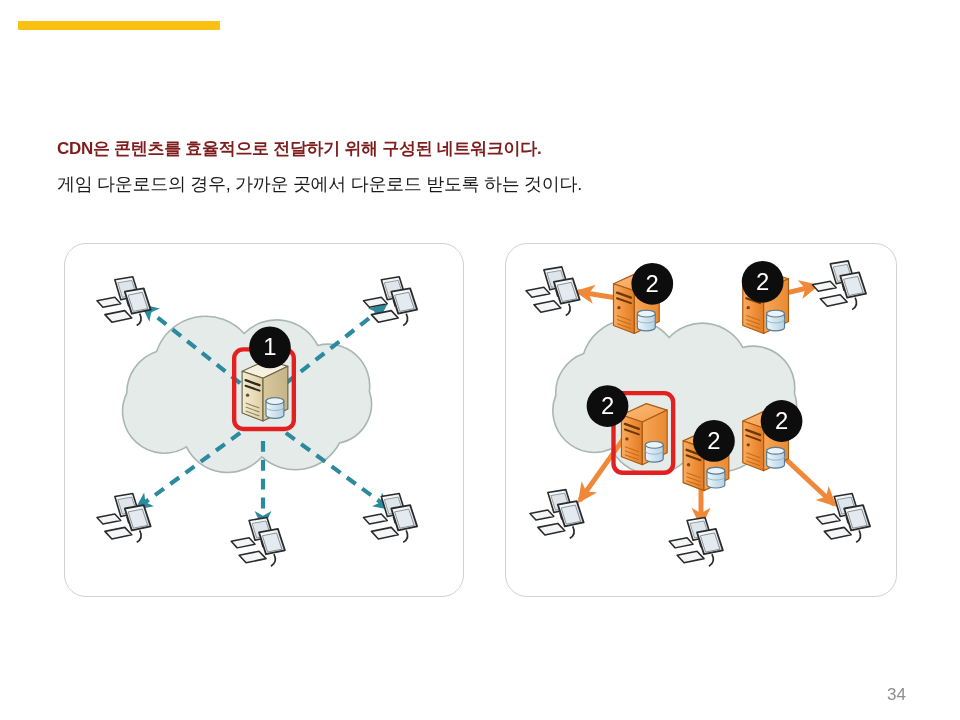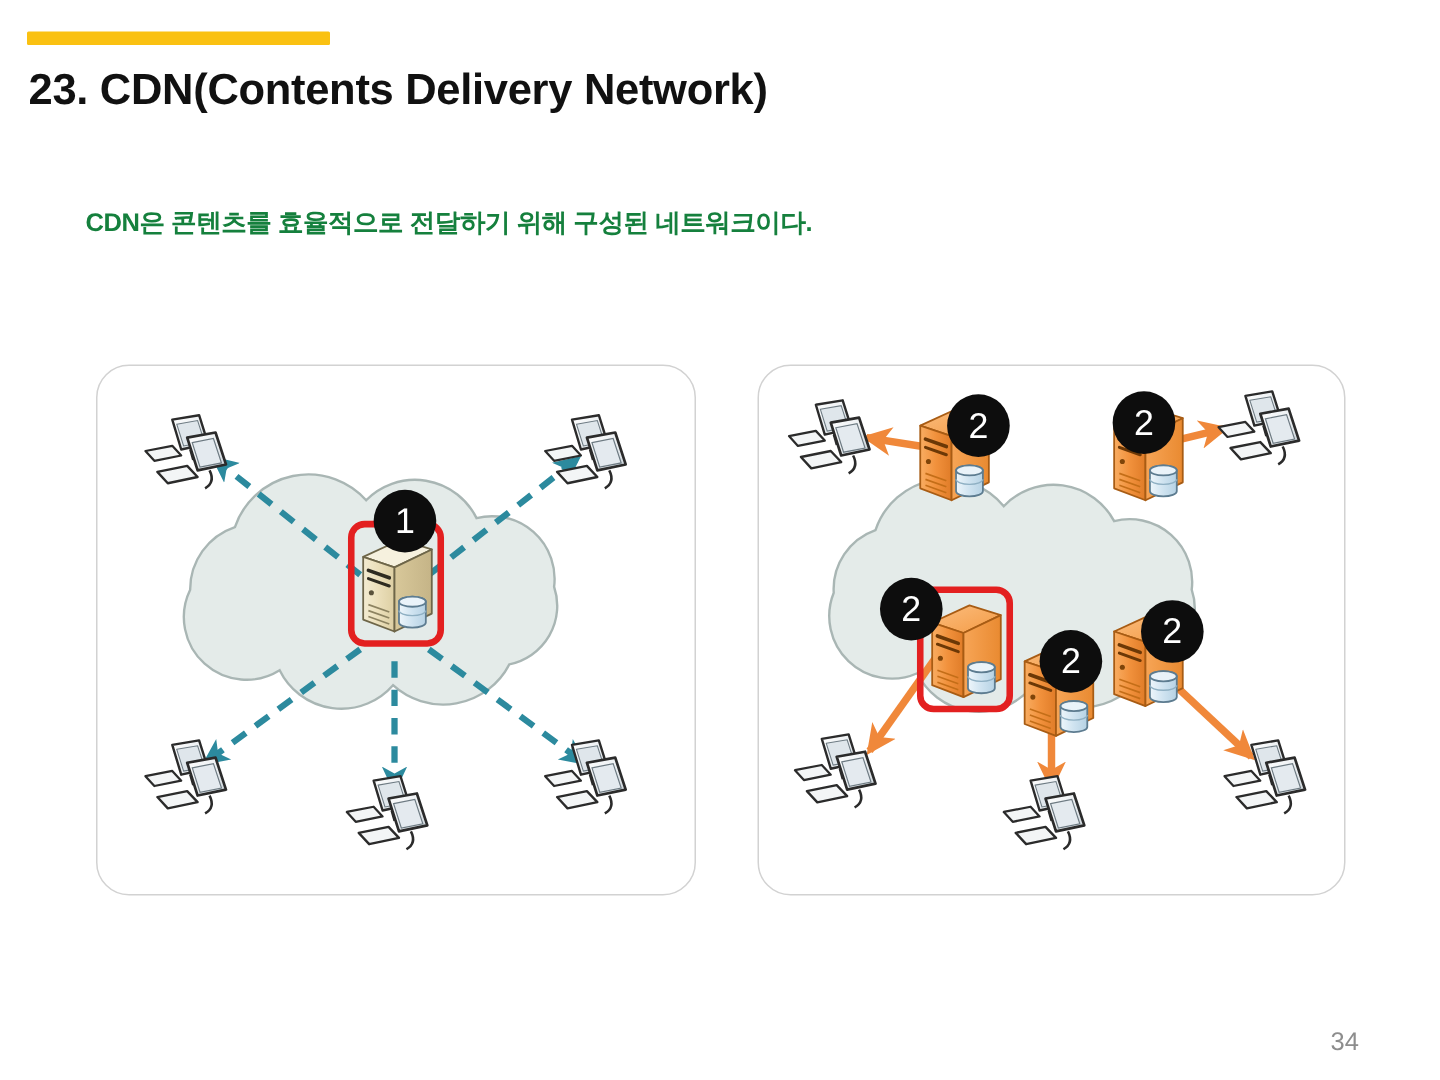--- a/index.html
+++ b/index.html
@@ -21,21 +21,21 @@
   }
   .slide-title{
     position:absolute;left:19px;top:44px;
     font-size:29px;font-weight:bold;color:#111111;
     letter-spacing:-0.2px;white-space:nowrap;
   }
 
   
   .line-red{
     position:absolute;left:57px;top:137px;
-    font-size:17px;font-weight:bold;color:#15803d;
+    font-size:17px;font-weight:bold;color:#7f1d1d;
     white-space:nowrap;letter-spacing:-0.3px;
   }
   .line-black{
     position:absolute;left:57px;top:172px;
     font-size:18px;font-weight:500;color:#1a1a1a;
     white-space:nowrap;letter-spacing:-0.3px;
   }
 
   
   .panel{
@@ -56,24 +56,24 @@
     font-size:17px;color:#8d8d8d;margin-top:23px;
   }
 </style>
 </head>
 <body>
 
 <div class="slide">
 
   <div class="accent-bar"></div>
 
-  <div class="slide-title">23. CDN(Contents Delivery Network)</div>
 
   <div class="line-red">CDN은 콘텐츠를 효율적으로 전달하기 위해 구성된 네트워크이다.</div>
 
+  <div class="line-black">게임 다운로드의 경우, 가까운 곳에서 다운로드 받도록 하는 것이다.</div>
 
   <div class="panel" id="panel-left">
     <svg class="panel-svg" viewBox="0 0 400 354">
       <defs>
         <linearGradient id="svrFaceL" x1="0" y1="0" x2="1" y2="0">
           <stop offset="0" stop-color="#f3ecd2"></stop>
           <stop offset="0.45" stop-color="#ece0bc"></stop>
           <stop offset="1" stop-color="#ddcfa3"></stop>
         </linearGradient>
         <linearGradient id="svrSideL" x1="0" y1="0" x2="1" y2="0">

